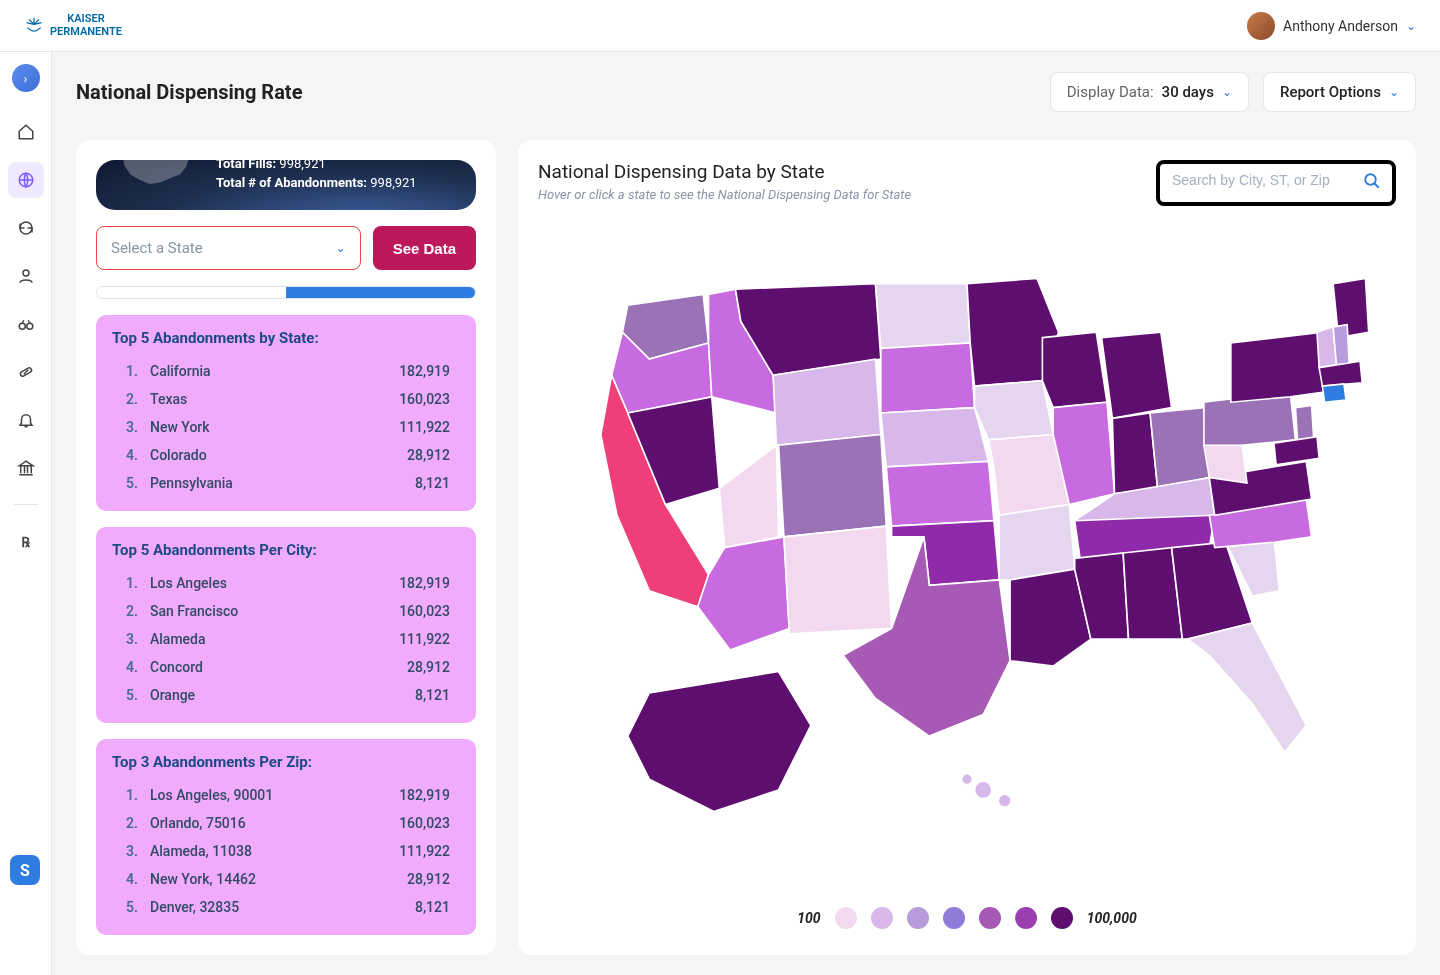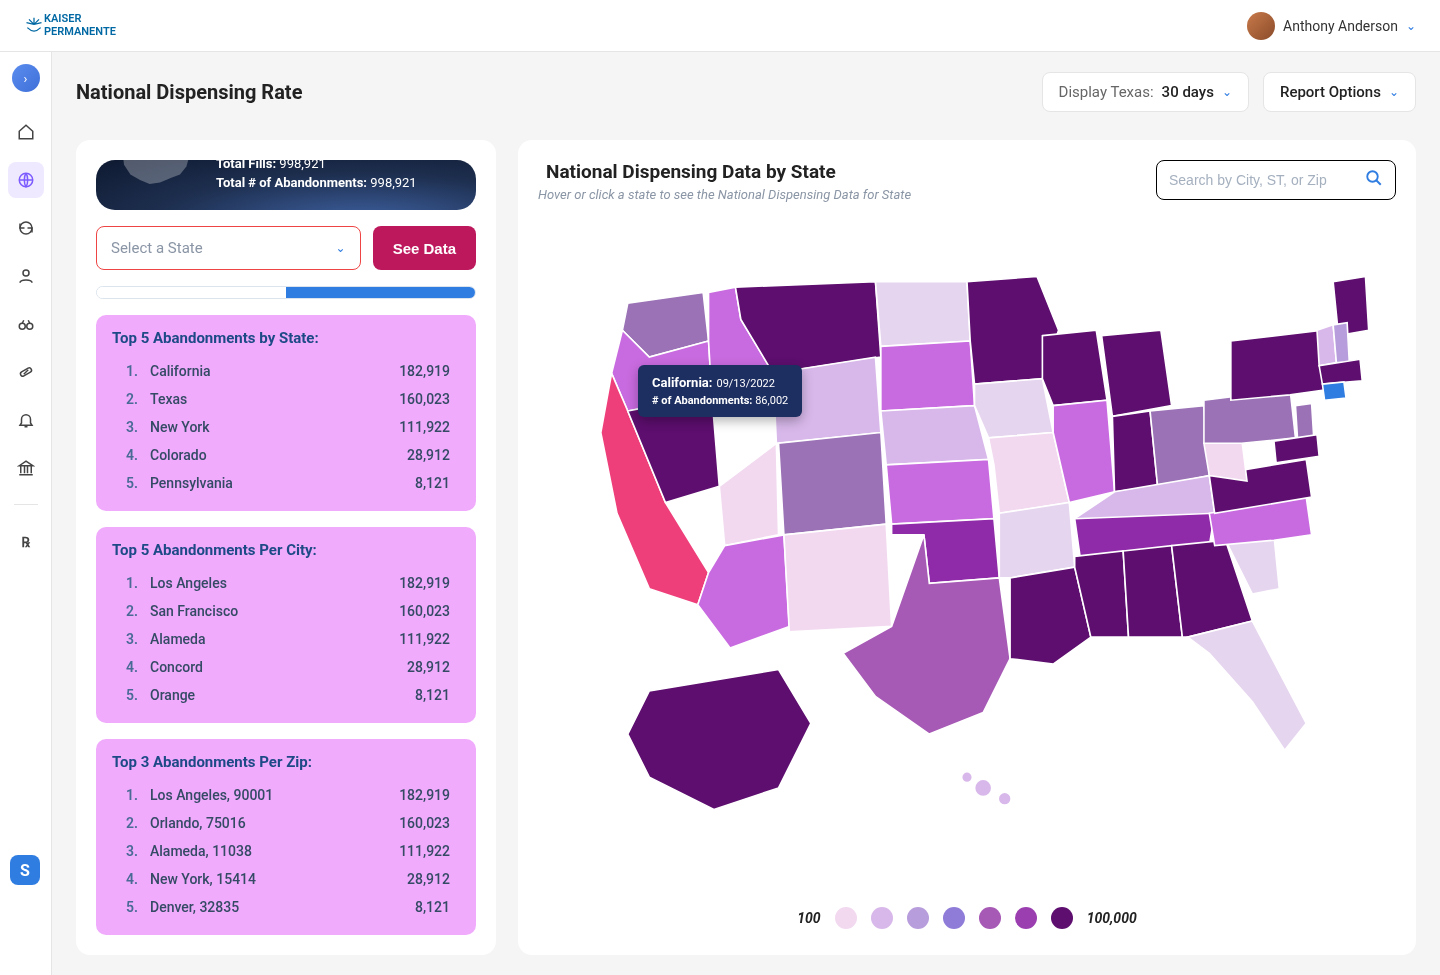--- a/index.html
+++ b/index.html
@@ -15,24 +15,26 @@
   background: #fff;
   border-bottom: 1px solid #e5e5e5;
   display: flex;
   align-items: center;
   justify-content: space-between;
   padding: 0 24px;
 }
 .logo {
   display: flex;
   align-items: center;
+  gap: 6px;
   color: #0068a3;
   font-weight: 600;
   font-size: 11px;
   line-height: 1.1;
+  text-align: center;
 }
 .logo-icon {
   width: 20px;
   height: 20px;
 }
 .user-area {
   display: flex;
   align-items: center;
   gap: 8px;
   cursor: pointer;
@@ -141,25 +143,25 @@
 .list-block h4 { font-size:15px;font-weight:700;color:#1d4a86;margin-bottom:10px; }
 .list-row {
   display:flex;justify-content:space-between;align-items:center;
   padding:6px 10px 6px 14px;font-size:14px;color:#344a65;
 }
 .list-row .num { color:#4a6a96;min-width:18px;font-weight:600; }
 .list-row .name { flex:1;padding-left:6px;font-weight:500; }
 .list-row .val { font-weight:500; }
 
 .map-head { display:flex;justify-content:space-between;align-items:flex-start;margin-bottom:8px; }
-.map-title { font-size:19px;font-weight:700;color:#222;margin-left:8px; }
+.map-title { font-size:19px;font-weight:400;color:#222; }
 .map-sub { font-size:13px;color:#8a95a5;font-style:italic;margin-top:4px; }
 .search-box {
-  border:1px solid #000000;border-radius:8px;
-  display:flex;align-items:center;padding:8px 12px;gap:10px;width:240px;
+  border:4px solid #000000;border-radius:8px;
+  display:flex;align-items:flex-start;padding:8px 12px;gap:10px;width:240px;
 }
 .search-box input {
   border:none;outline:none;font-size:14px;color:#555;flex:1;
 }
 .search-box input::placeholder { color:#a5b0bf; }
 .search-icon { color:#2f7de1;font-size:18px; }
 
 .map-area { flex:1;position:relative;display:flex;align-items:center;justify-content:center; }
 .map-svg { width:100%;height:100%;max-height:560px; }
 .state-path { stroke:#fff;stroke-width:1.5;cursor:pointer; }
@@ -260,21 +262,21 @@
       <span style="font-size:14px;font-weight:600">℞</span>
     </div>
   </div>
   <div class="side-badge">S</div>
 
   <div class="content">
     <div class="page-head">
       <div class="page-title">National Dispensing Rate</div>
       <div class="head-controls">
         <div class="dropdown">
-          <span class="label">Display Texas:</span>
+          <span class="label">Display Data:</span>
           <span class="value">30 days</span>
           <span class="chev">⌄</span>
         </div>
         <div class="dropdown">
           <span class="value">Report Options</span>
           <span class="chev">⌄</span>
         </div>
       </div>
     </div>
 
@@ -378,21 +380,21 @@
                 <span class="name">Orlando, 75016</span>
                 <span class="val">160,023</span>
               </div>
               <div class="list-row">
                 <span class="num">3.</span>
                 <span class="name">Alameda, 11038</span>
                 <span class="val">111,922</span>
               </div>
               <div class="list-row">
                 <span class="num">4.</span>
-                <span class="name">New York, 15414</span>
+                <span class="name">New York, 14462</span>
                 <span class="val">28,912</span>
               </div>
               <div class="list-row">
                 <span class="num">5.</span>
                 <span class="name">Denver, 32835</span>
                 <span class="val">8,121</span>
               </div>
             </div>
         </div>
       </div>
@@ -464,24 +466,20 @@
             <path class="state-path" d="M680 125 L695 123 L697 155 L682 157 Z" fill="#9a72b5"></path>
             <path class="state-path" d="M660 158 L700 152 L702 172 L662 178 Z" fill="#5d0e6e"></path>
 
             <path class="state-path" d="M80 390 L200 370 L230 420 L200 480 L140 500 L80 470 L60 430 Z" fill="#5d0e6e"></path>
 
             <circle class="state-path" cx="390" cy="480" r="8" fill="#d8b8ea"></circle>
             <circle class="state-path" cx="410" cy="490" r="6" fill="#d8b8ea"></circle>
             <circle class="state-path" cx="375" cy="470" r="5" fill="#d8b8ea"></circle>
           </svg>
 
-          <div class="tooltip">
-            <div><span class="tt-state">California:</span><span class="tt-date">09/13/2022</span></div>
-            <div class="tt-line2"><b># of Abandonments:</b> <span>86,002</span></div>
-          </div>
         </div>
 
         <div class="legend">
           <span>100</span>
           <div class="legend-dot" style="background:#f2d9f0"></div>
           <div class="legend-dot" style="background:#d8b8ea"></div>
           <div class="legend-dot" style="background:#b89ddc"></div>
           <div class="legend-dot" style="background:#8f7bd8"></div>
           <div class="legend-dot" style="background:#a659b5"></div>
           <div class="legend-dot" style="background:#9b3fb0"></div>

